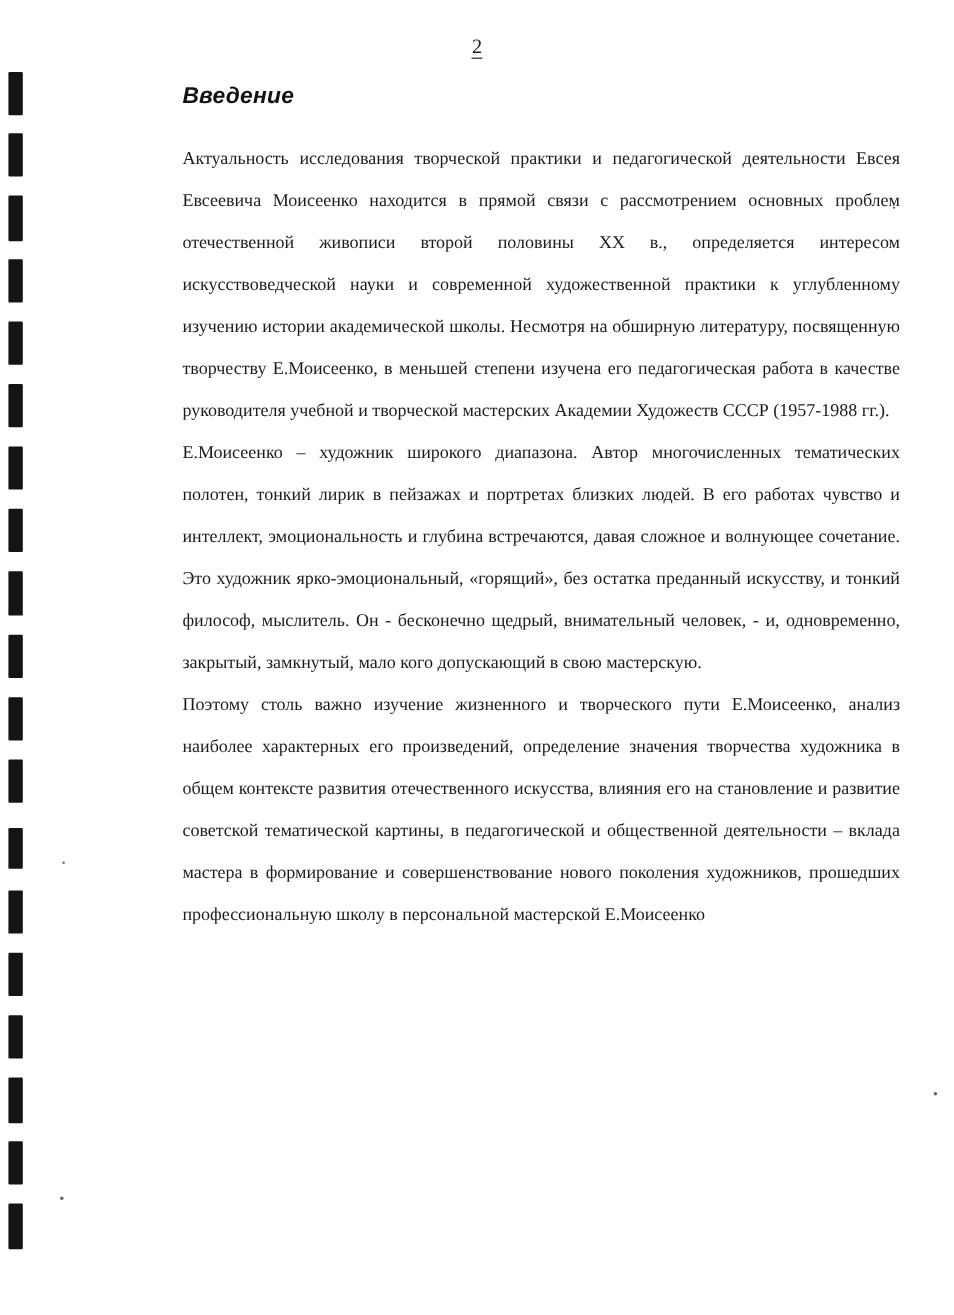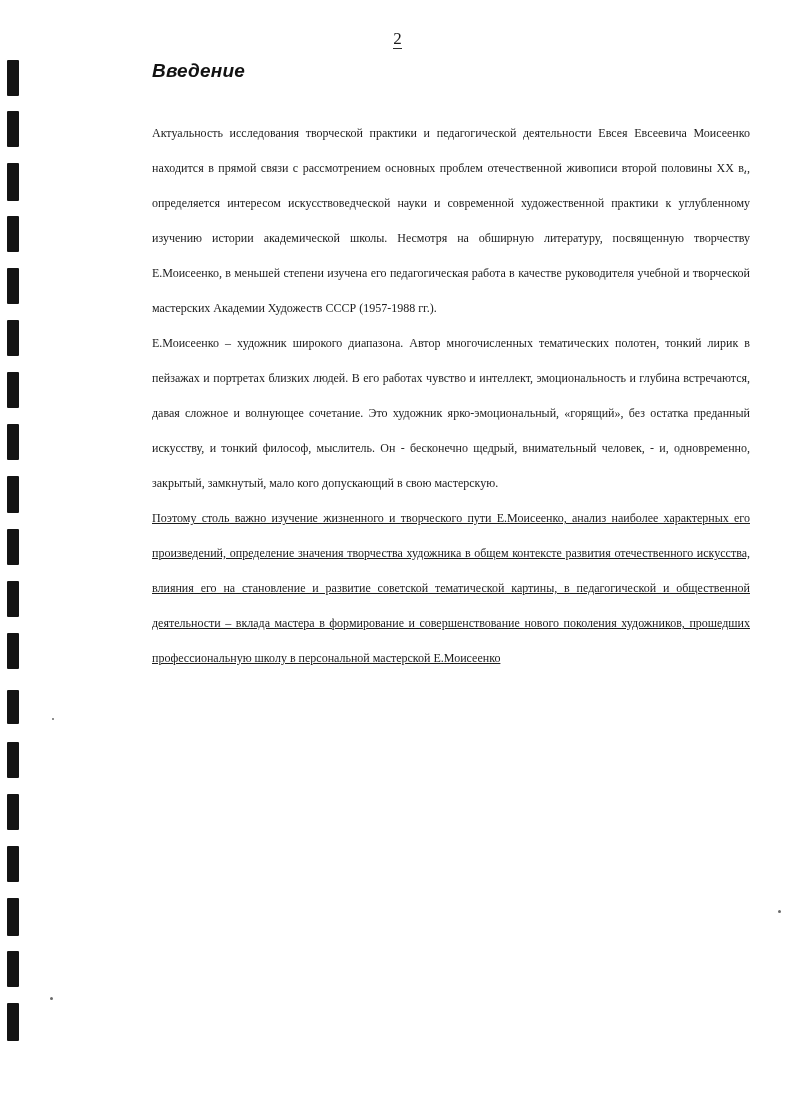--- a/index.html
+++ b/index.html
@@ -57,50 +57,49 @@
     line-height: 1;
     color: #1c1c1c;
     border-bottom: 1.5px solid #2a2a2a;
     padding-bottom: 1px;
   }
 
   
   #heading {
     position: absolute;
     left: 152px;
-    top: 60px;
+    top: 70px;
     font-family: "Liberation Sans", "DejaVu Sans", sans-serif;
     font-weight: bold;
     font-style: italic;
     font-size: 19px;
     letter-spacing: 0.2px;
     color: #121212;
   }
 
   
   #body-text {
     position: absolute;
     left: 152px;
     top: 116px;
     width: 598px;
-    font-size: 12px;
+    font-size: 15px;
     line-height: 35px;
     text-align: justify;
     text-justify: inter-word;
     color: #1b1b1b;
   }
   #body-text p {
     margin: 0;
     text-indent: 0;
     text-align: justify;
   }
   
   #body-text p:last-child {
     text-align: justify;
-    text-decoration: underline;
   }
 </style>
 </head>
 <body>
 
 <div id="page">
 
   <div id="binding-marks">
       <div class="binding-mark" style="top: 60px; height: 36px; background: rgb(20, 20, 20);"></div>
       <div class="binding-mark" style="top: 111px; height: 36px; background: rgb(20, 20, 20);"></div>

